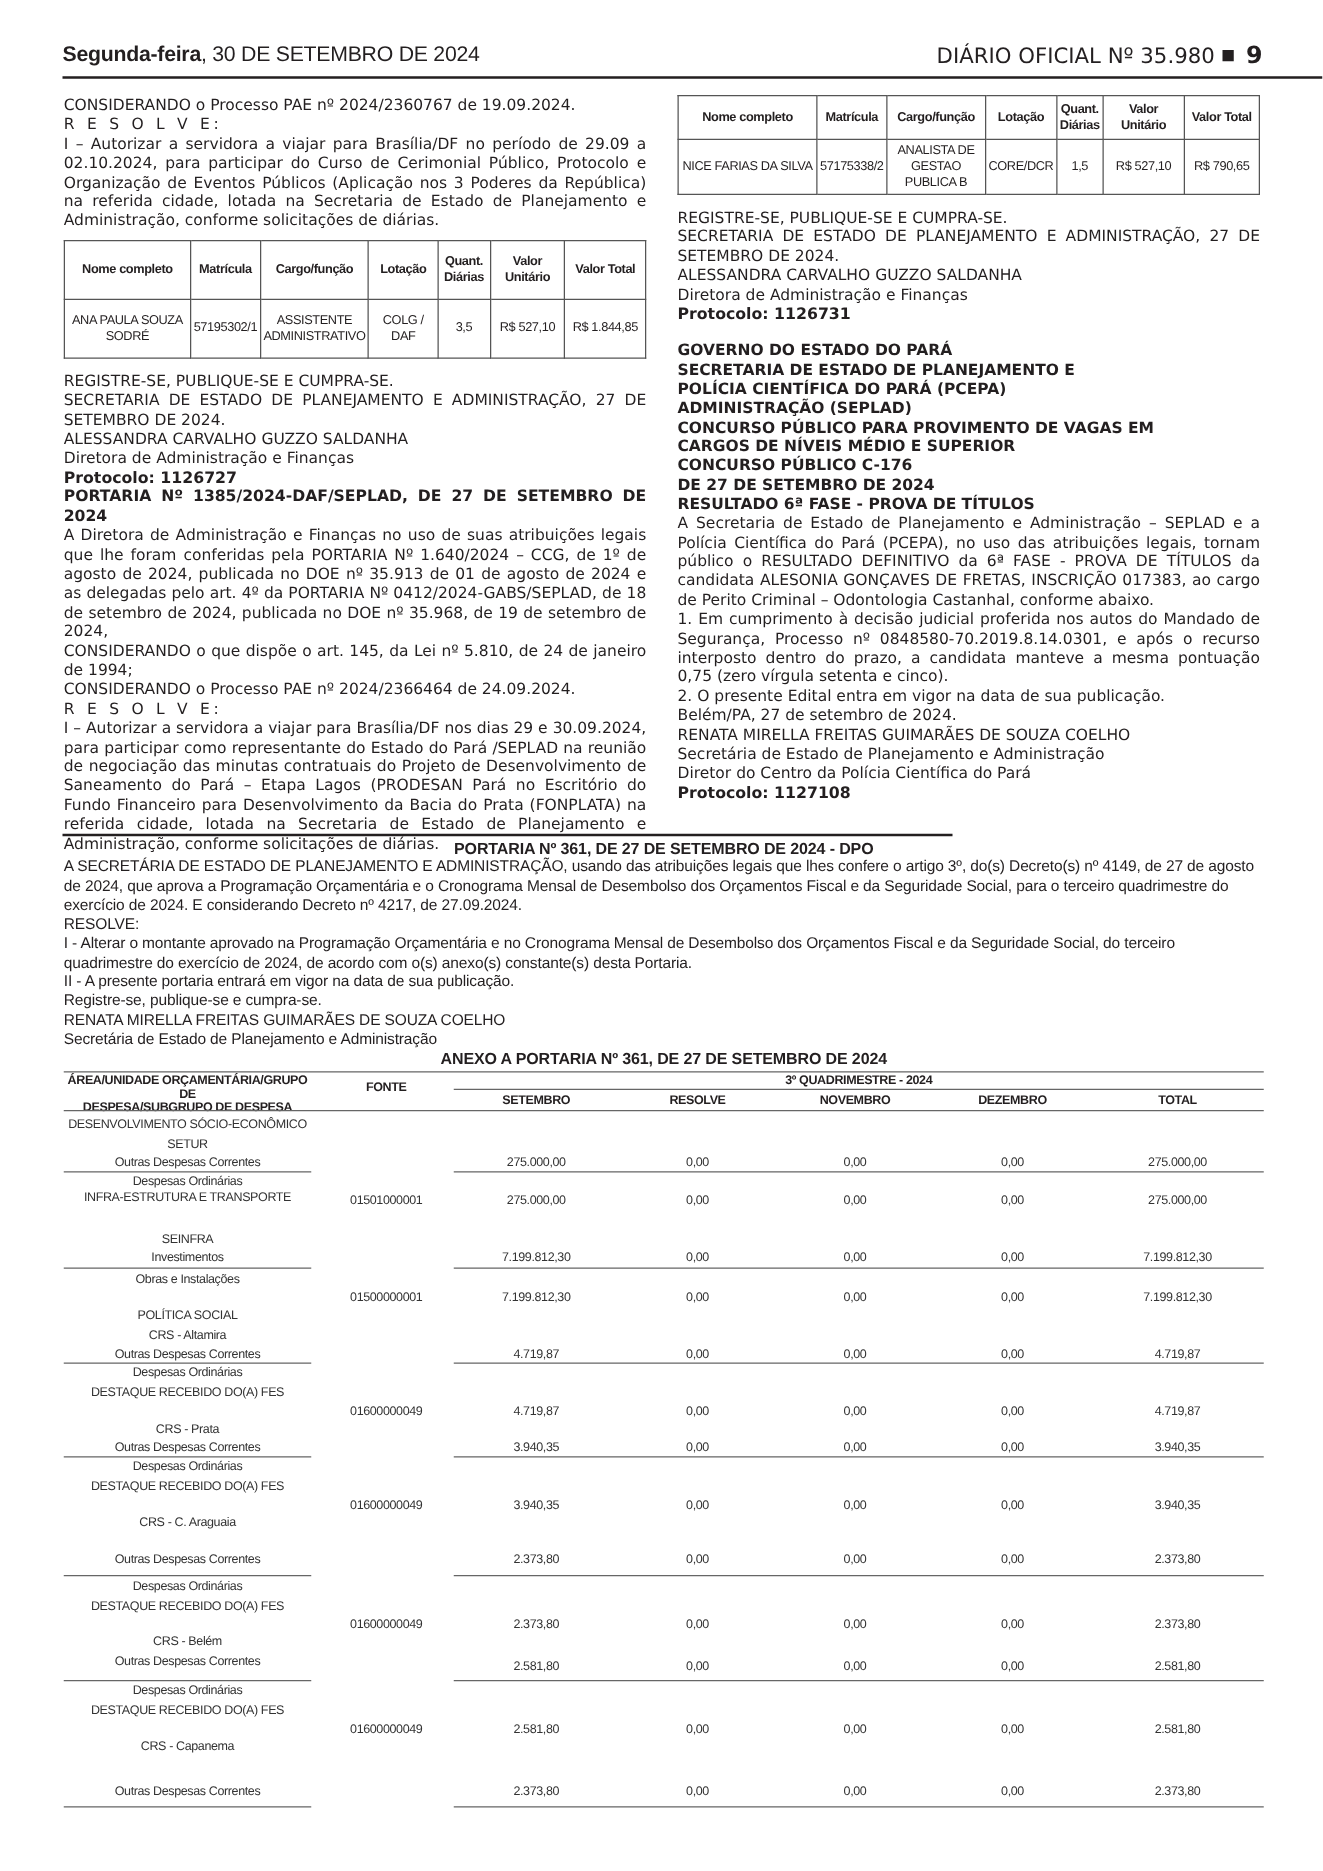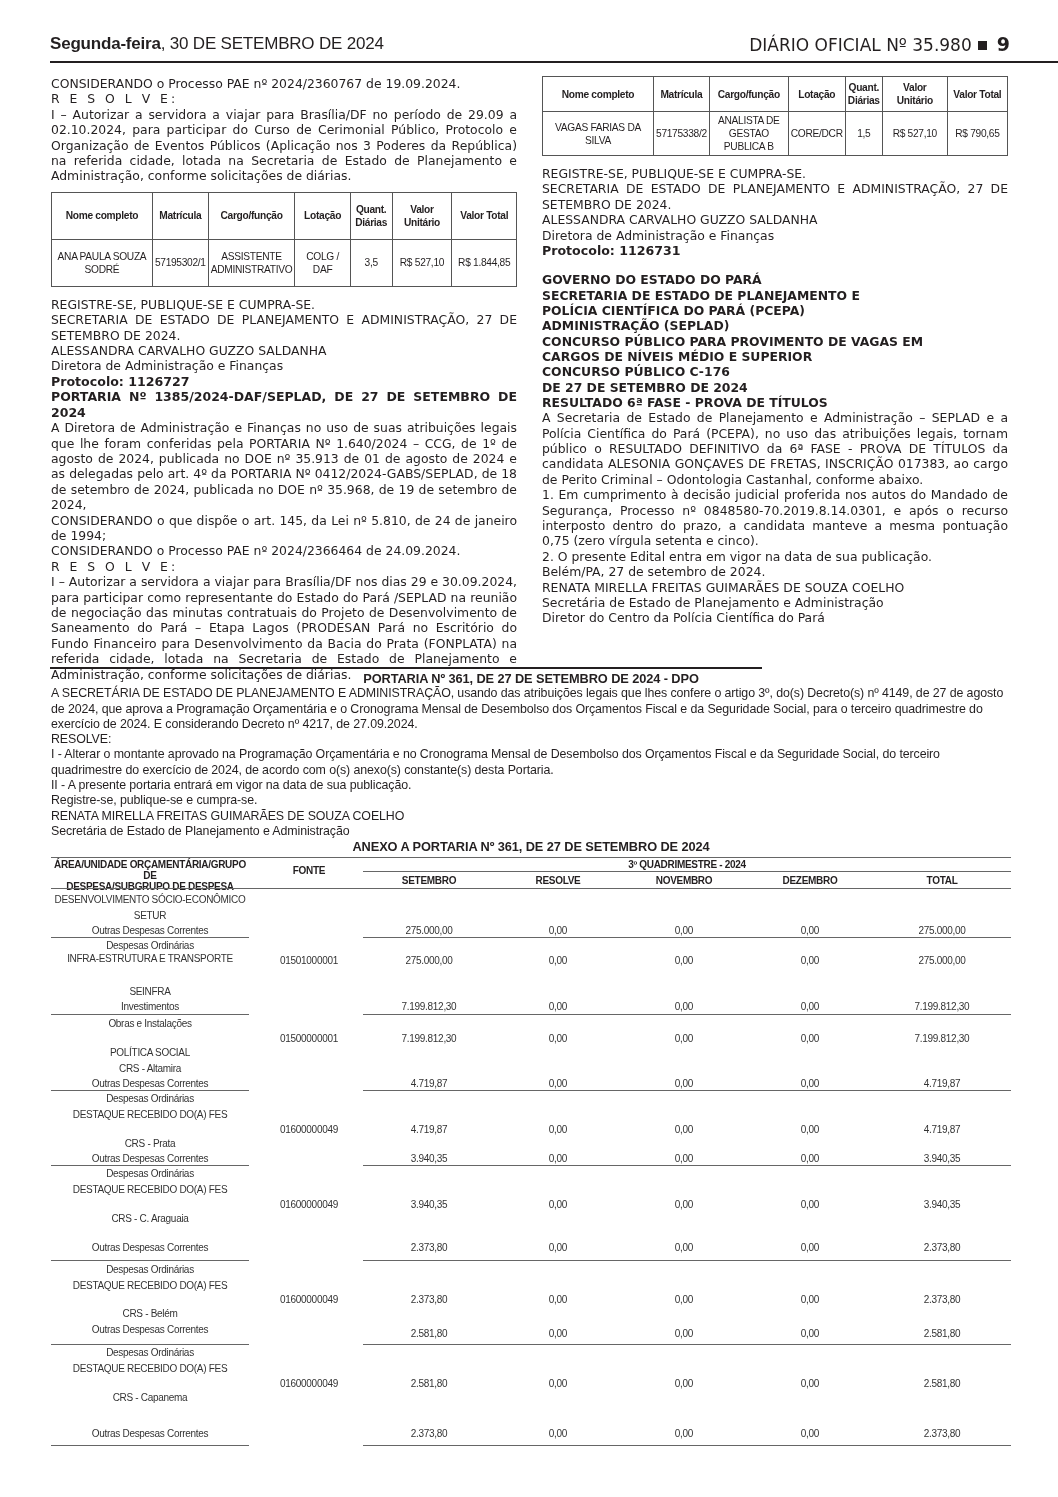--- a/index.html
+++ b/index.html
@@ -108,21 +108,21 @@
         <th style="width:12%">Matrícula</th>
         <th style="width:17%">Cargo/função</th>
         <th style="width:10%">Lotação</th>
         <th style="width:8%">Quant. Diárias</th>
         <th style="width:14%">Valor Unitário</th>
         <th style="width:13%">Valor Total</th>
       </tr>
     </thead>
     <tbody>
       <tr>
-        <td>VAGAS FARIAS DA SILVA</td>
+        <td>NICE FARIAS DA SILVA</td>
         <td>57175338/2</td>
         <td>ANALISTA DE GESTAO PUBLICA B</td>
         <td>CORE/DCR</td>
         <td>1,5</td>
         <td>R$  527,10</td>
         <td>R$  790,65</td>
       </tr>
     </tbody>
   </table>
   <p class="p">REGISTRE-SE, PUBLIQUE-SE E CUMPRA-SE.</p>
@@ -142,20 +142,21 @@
     <p class="p center-bold">DE 27 DE SETEMBRO DE 2024</p>
     <p class="p center-bold">RESULTADO 6ª FASE - PROVA DE TÍTULOS</p>
   </div>
   <p class="p">A Secretaria de Estado de Planejamento e Administração – SEPLAD e a Polícia Científica do Pará (PCEPA), no uso das atribuições legais, tornam público o RESULTADO DEFINITIVO da 6ª FASE - PROVA DE TÍTULOS da candidata ALESONIA GONÇAVES DE FRETAS, INSCRIÇÃO 017383, ao cargo de Perito Criminal – Odontologia Castanhal, conforme abaixo.</p>
   <p class="p">1. Em cumprimento à decisão judicial proferida nos autos do Mandado de Segurança, Processo nº 0848580-70.2019.8.14.0301, e após o recurso interposto dentro do prazo, a candidata manteve a mesma pontuação 0,75 (zero vírgula setenta e cinco).</p>
   <p class="p">2. O presente Edital entra em vigor na data de sua publicação.</p>
   <p class="p">Belém/PA, 27 de setembro de 2024.</p>
   <p class="p">RENATA MIRELLA FREITAS GUIMARÃES DE SOUZA COELHO</p>
   <p class="p">Secretária de Estado de Planejamento e Administração</p>
   <p class="p">Diretor do Centro da Polícia Científica do Pará</p>
+  <p class="p prot">Protocolo: 1127108</p>
 </div>
 
 <div class="abs section-rule"></div>
 
 <div class="full" style="top:671px">
   <div class="title">PORTARIA Nº 361, DE 27 DE SETEMBRO DE 2024 - DPO</div>
   <div>A SECRETÁRIA DE ESTADO DE PLANEJAMENTO E ADMINISTRAÇÃO, usando das atribuições legais que lhes confere o artigo 3º, do(s) Decreto(s) nº 4149, de 27 de agosto de 2024, que aprova a Programação Orçamentária e o Cronograma Mensal de Desembolso dos Orçamentos Fiscal e da Seguridade Social, para o terceiro quadrimestre do exercício de 2024. E considerando Decreto nº 4217, de 27.09.2024.</div>
   <div>RESOLVE:</div>
   <div>I - Alterar o montante aprovado na Programação Orçamentária e no Cronograma Mensal de Desembolso dos Orçamentos Fiscal e da Seguridade Social, do terceiro quadrimestre do exercício de 2024, de acordo com o(s) anexo(s) constante(s) desta Portaria.</div>
   <div>II - A presente portaria entrará em vigor na data de sua publicação.</div>

